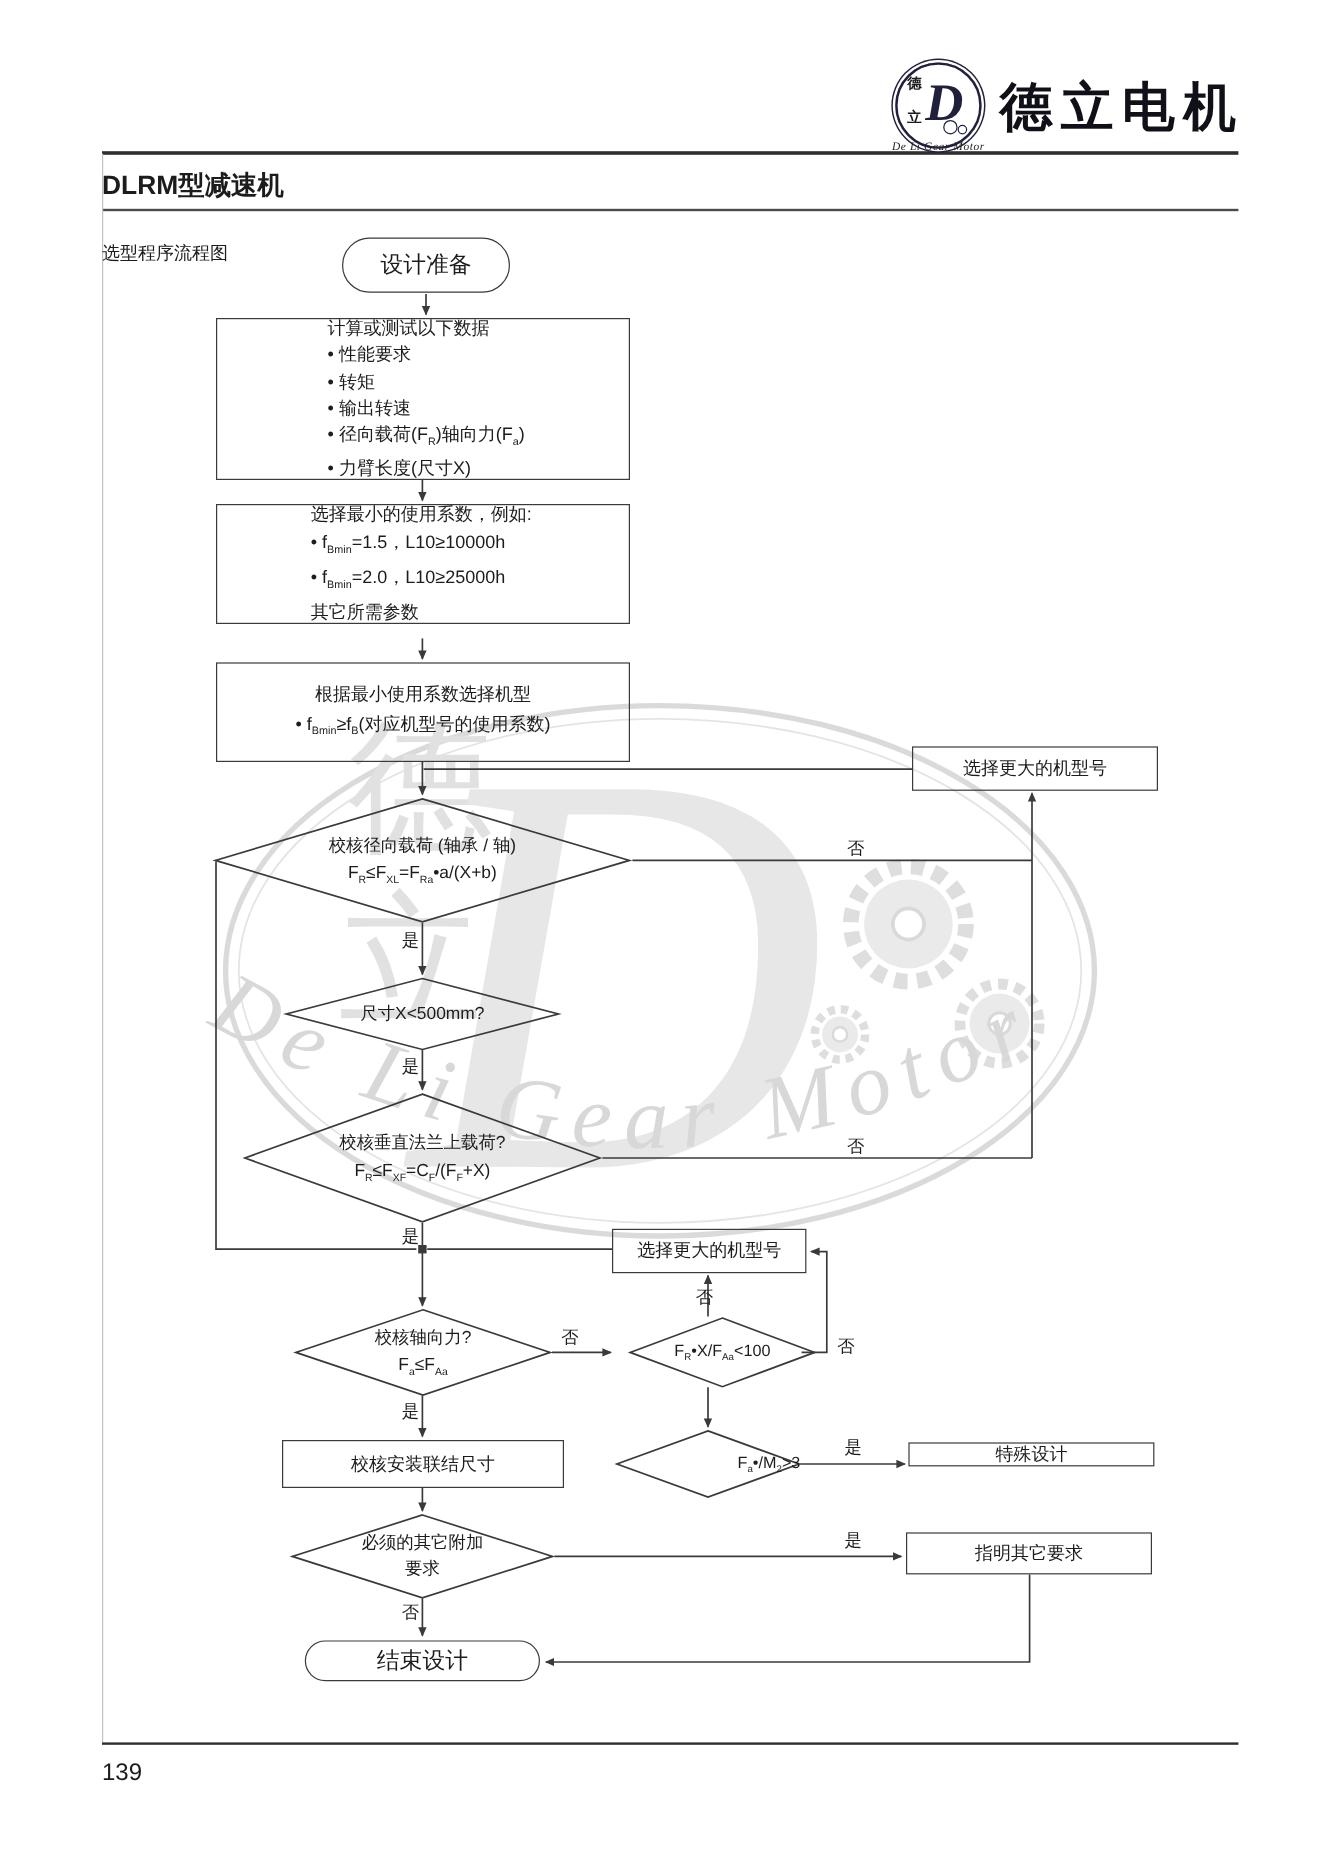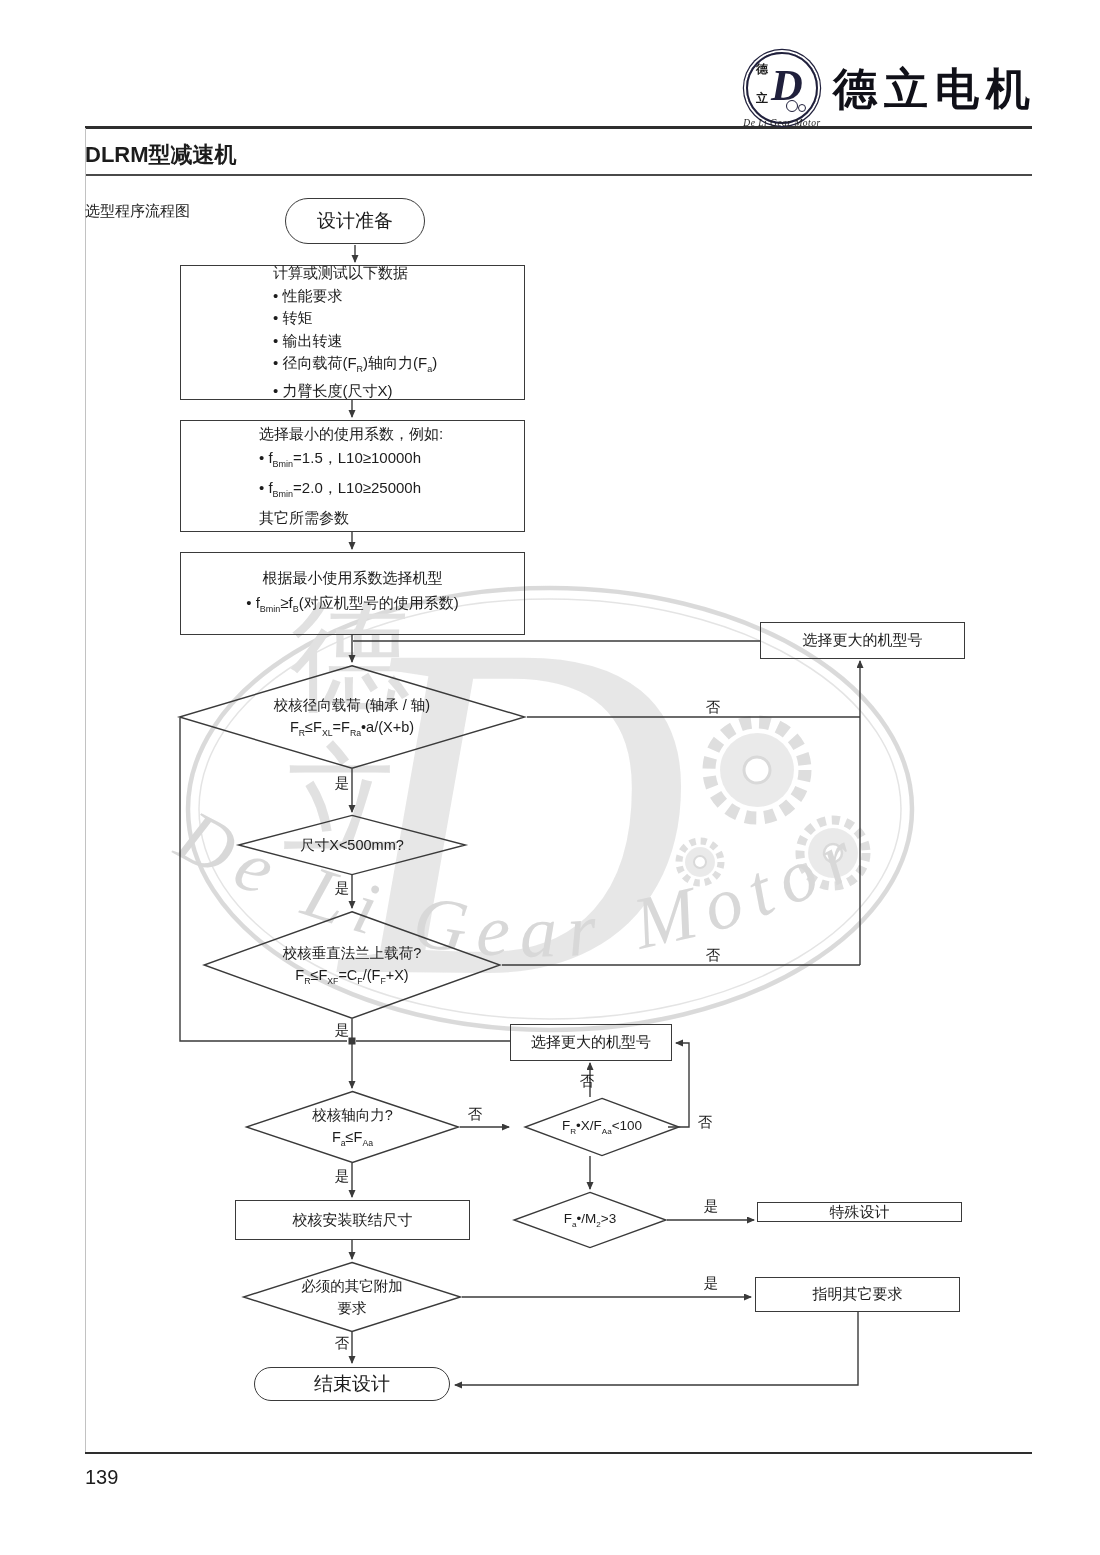--- a/index.html
+++ b/index.html
@@ -139,21 +139,21 @@
 
   <div class="node rect box-list" style="left:180px; top:265px; width:345px; height:135px;">
     <div>计算或测试以下数据</div>
     <div>• 性能要求</div>
     <div>• 转矩</div>
     <div>• 输出转速</div>
     <div>• 径向载荷(F<sub>R</sub>)轴向力(F<sub>a</sub>)</div>
     <div>• 力臂长度(尺寸X)</div>
   </div>
 
-  <div class="node rect box-list2" style="left:180px; top:420px; width:345px; height:112px;">
+  <div class="node rect box-list2" style="left:180px; top:420px; width:345px; height:100px;">
     <div>选择最小的使用系数，例如:</div>
     <div>• f<sub>Bmin</sub>=1.5，L10≥10000h</div>
     <div>• f<sub>Bmin</sub>=2.0，L10≥25000h</div>
     <div>其它所需参数</div>
   </div>
 
   <div class="node rect box-center2" style="left:180px; top:552px; width:345px; height:83px;">
     <div>根据最小使用系数选择机型</div>
     <div>• f<sub>Bmin</sub>≥f<sub>B</sub>(对应机型号的使用系数)</div>
   </div>
@@ -211,21 +211,21 @@
       </svg>
     <div class="dtext" style="font-size:13.5px;">
       <div>F<sub>R</sub>•X/F<sub>Aa</sub>&lt;100</div>
     </div>
   </div>
 
   <div class="node rect center" style="left:235px; top:1200px; width:235px; height:40px;">
     <div>校核安装联结尺寸</div>
   </div>
 
-  <div class="node diamond" style="left:513px; top:1192px; width:154px; height:56px;">
+  <div class="node diamond" style="left:513px; top:1192px; width:154px; height:56px;justify-content:flex-end;">
     <svg class="shape" viewBox="0 0 100 100" preserveAspectRatio="none">
         <polygon points="50,0.7 99.3,50 50,99.3 0.7,50" fill="none" stroke="#3a3a3a" stroke-width="1.4" vector-effect="non-scaling-stroke"></polygon>
       </svg>
     <div class="dtext" style="font-size:13.5px;">
       <div>F<sub>a</sub>•/M<sub>2</sub>&gt;3</div>
     </div>
   </div>
 
   <div class="node rect center" style="left:757px; top:1202px; width:205px; height:20px;">
     <div>特殊设计</div>

